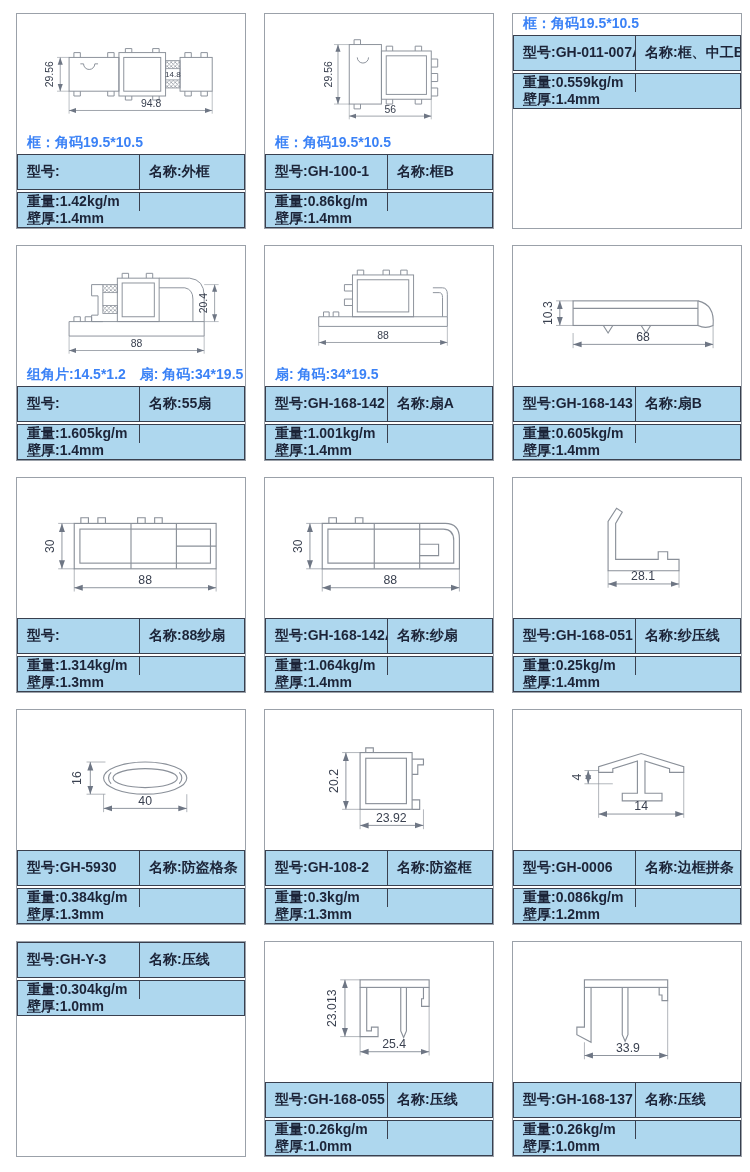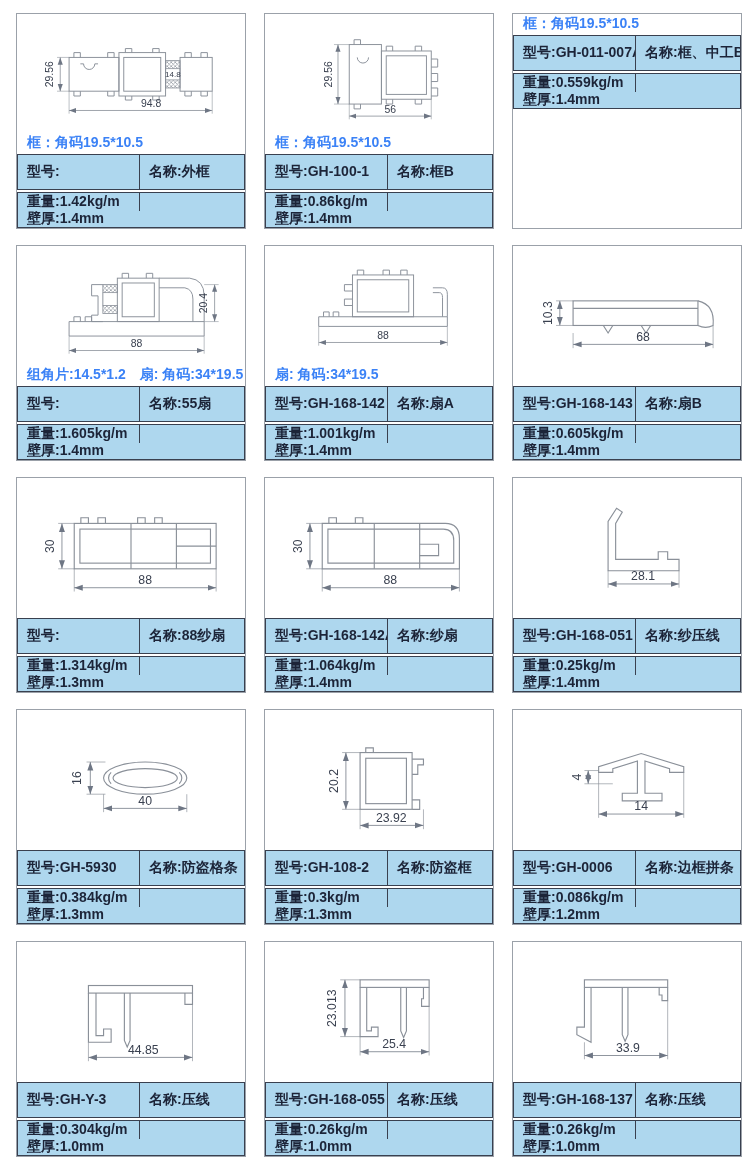--- a/index.html
+++ b/index.html
@@ -400,32 +400,20 @@
           <div class="tcell right">名称:边框拼条</div>
         </div>
       <div class="trow">
           <div class="tcell left">重量:0.086kg/m</div>
           <div class="tcell right">壁厚:1.2mm</div>
         </div>
     </div>
   </div>
 
   <div class="cell">
-    <div class="drawing">
-      <svg viewBox="0 0 230 148" preserveAspectRatio="xMidYMid meet">
-        <rect class="p" x="70" y="46" width="110" height="8"></rect>
-        <path class="p" d="M180,54 v12 h-8 v-12"></path>
-        <path class="p" d="M108,54 v50 l3,7 l3,-7 v-50"></path>
-        <path class="p" d="M70,54 v52 h24 v-14 h-8 v7 h-8 v-45"></path>
-        <line class="de" x1="70" y1="106" x2="70" y2="126"></line>
-        <line class="de" x1="180" y1="66" x2="180" y2="126"></line>
-        <line class="d" x1="70" y1="122" x2="180" y2="122" marker-start="url(#ar)" marker-end="url(#ar)"></line>
-        <text class="dt" x="128" y="118" text-anchor="middle">44.85</text>
-      </svg>
-    </div>
     <div class="tbl">
       <div class="trow">
           <div class="tcell left">型号:GH-Y-3</div>
           <div class="tcell right">名称:压线</div>
         </div>
       <div class="trow">
           <div class="tcell left">重量:0.304kg/m</div>
           <div class="tcell right">壁厚:1.0mm</div>
         </div>
     </div>

